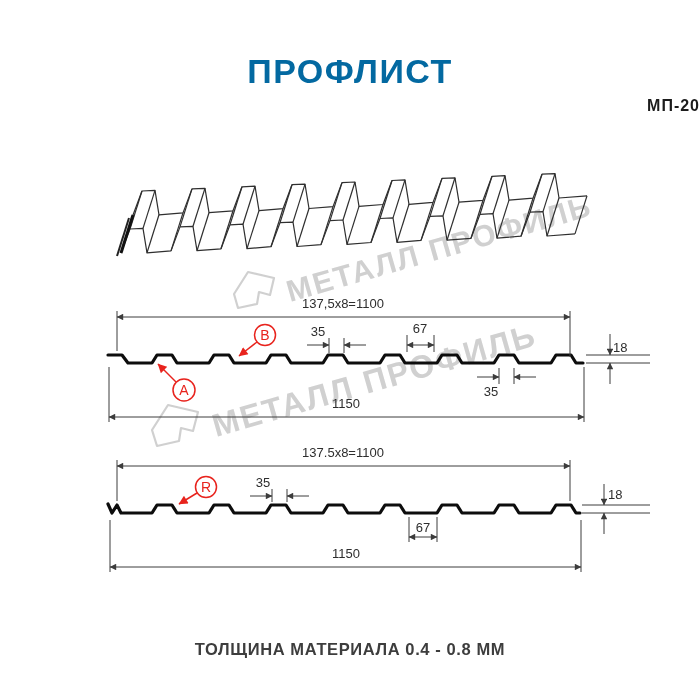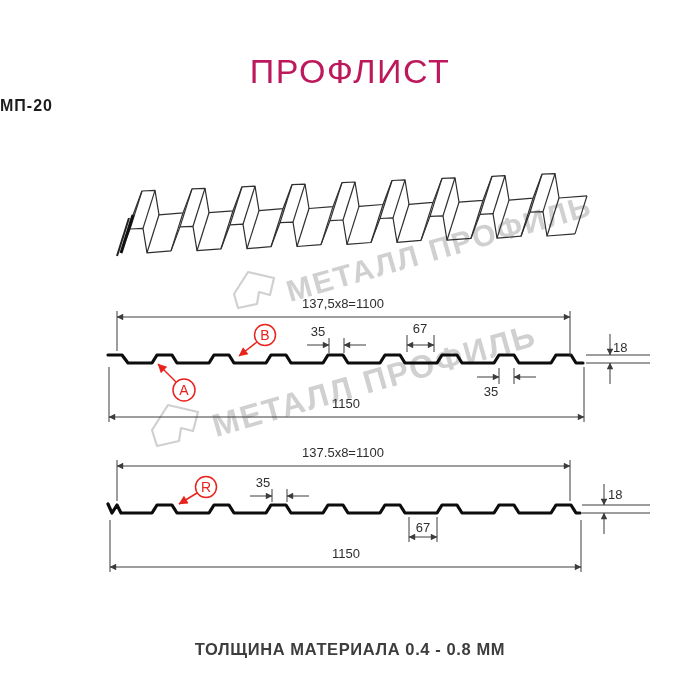--- a/index.html
+++ b/index.html
@@ -1,20 +1,20 @@
 <!DOCTYPE html>
 <html><head>
 <meta charset="utf-8">
 <style>
   html,body{margin:0;padding:0;background:#fff;}
   .page{position:relative;width:700px;height:700px;background:#ffffff;overflow:hidden;
         font-family:"Liberation Sans",sans-serif;}
   .title{position:absolute;top:52px;left:0;width:100%;text-align:center;
-         font-size:34px;font-weight:400;letter-spacing:1.5px;color:#be185d;}
-  .subtitle{position:absolute;top:97px;left:0;width:100%;text-align:left;
+         font-size:34px;font-weight:700;letter-spacing:1.5px;color:#0369a1;}
+  .subtitle{position:absolute;top:97px;left:0;width:100%;text-align:right;
          font-size:16px;font-weight:700;letter-spacing:1px;color:#1c1c1c;}
   .footer{position:absolute;top:616px;left:0;width:100%;text-align:center;
          font-size:16.5px;font-weight:700;letter-spacing:.6px;color:#3d3d3d;margin-top:24px;}
   #diagram{position:absolute;left:0;top:0;}
   #diagram text{font-family:"Liberation Sans",sans-serif;font-size:13px;fill:#2e2e2e;}
   #diagram .dim{stroke:#3c3c3c;stroke-width:1;fill:none;}
   #diagram .prof{stroke:#0d0d0d;stroke-width:3.2;fill:none;stroke-linejoin:round;stroke-linecap:round;}
   #diagram .red{stroke:#e8231d;stroke-width:1.5;fill:none;}
   #diagram .lbl{fill:#e8231d;font-size:14px;}
   #diagram .wmtext{fill:#cbcbcb;font-size:30px;font-weight:bold;letter-spacing:2px;opacity:.9;}

